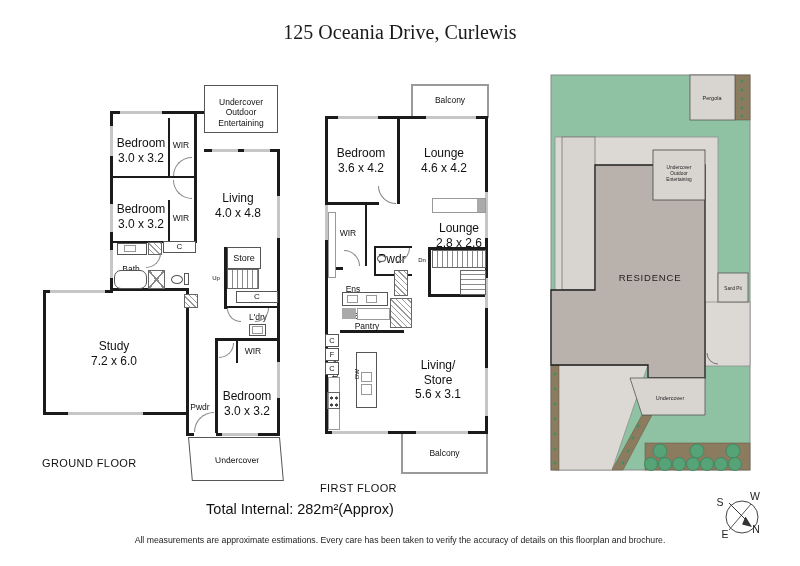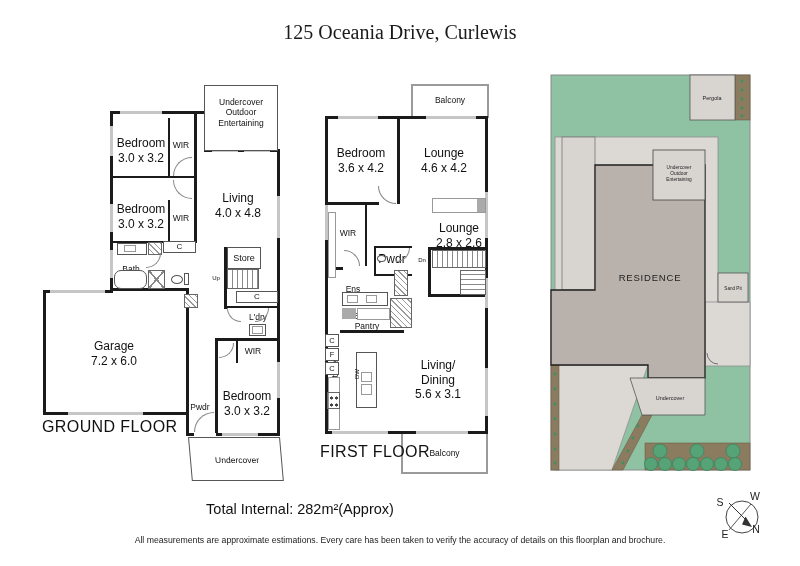--- a/index.html
+++ b/index.html
@@ -5,21 +5,21 @@
   * { margin:0; padding:0; box-sizing:border-box; }
   html,body { width:800px; height:566px; background:#ffffff; }
   body { position:relative; font-family:"Liberation Sans",sans-serif; color:#111; overflow:hidden; }
   .abs { position:absolute; }
   .w   { position:absolute; background:#1b1b1b; }
   .win { position:absolute; background:#c6c6c6; }
   .lbl { position:absolute; text-align:center; font-size:12px; line-height:1.22; color:#111; }
   .lbl span { display:block; }
   .sm  { font-size:8.5px; }
   .tiny{ font-size:6px; }
-  .floor { position:absolute; font-size:16px; letter-spacing:.4px; color:#111; }
+  .floor { position:absolute; font-size:11px; letter-spacing:.4px; color:#111;margin-top:39px; }
   .box  { position:absolute; border:1px solid #555; background:#fff; }
   .lite { position:absolute; border:1px solid #999; background:#fff; }
   .fill { background:#aaa; }
   .round{ border-radius:7px; }
   .oval { border-radius:50%; }
   .stairs-v { position:absolute; border:1px solid #666; background:repeating-linear-gradient(90deg,#fff 0 4px,#8a8a8a 4px 5px); }
   .stairs-h { position:absolute; border:1px solid #666; background:repeating-linear-gradient(0deg,#fff 0 4px,#8a8a8a 4px 5px); }
   .hatch { position:absolute; border:1px solid #666; background:repeating-linear-gradient(45deg,#fff 0 3px,#9a9a9a 3px 4px); }
   .arc { position:absolute; border:0 solid #888; background:transparent; }
   .arc-bl { border-width:0 0 1px 1px; border-radius:0 0 0 100%; }
@@ -74,41 +74,41 @@
   <div class="win" style="left:110px;top:250px;width:3px;height:28px"></div>
   <div class="win" style="left:120px;top:111px;width:42px;height:3px"></div>
   <div class="win" style="left:50px;top:290px;width:55px;height:3px"></div>
   <div class="win" style="left:68px;top:412px;width:75px;height:3px"></div>
   <div class="win" style="left:277px;top:196px;width:3px;height:42px"></div>
   <div class="win" style="left:277px;top:362px;width:3px;height:36px"></div>
   <div class="win" style="left:222px;top:433px;width:36px;height:3px"></div>
   <div class="win" style="left:212px;top:149px;width:26px;height:3px"></div>
   <div class="win" style="left:244px;top:149px;width:26px;height:3px"></div>
 
-  <div class="box" style="left:204px;top:85px;width:74px;height:66px">
+  <div class="box" style="left:204px;top:85px;width:74px;height:48px">
     <div class="lbl sm" style="left:2px;top:11px;width:68px;position:absolute">Undercover Outdoor Entertaining</div>
   </div>
 
   <div class="lbl" style="left:111px;top:136px;width:60px">
     <span>Bedroom</span>
     <span>3.0 x 3.2</span>
   </div>
   <div class="lbl sm" style="left:166px;top:140px;width:30px">WIR</div>
   <div class="lbl" style="left:111px;top:202px;width:60px">
     <span>Bedroom</span>
     <span>3.0 x 3.2</span>
   </div>
   <div class="lbl sm" style="left:166px;top:213px;width:30px">WIR</div>
   <div class="lbl" style="left:208px;top:191px;width:60px">
     <span>Living</span>
     <span>4.0 x 4.8</span>
   </div>
   <div class="lbl sm" style="left:116px;top:264px;width:30px">Bath</div>
   <div class="lbl" style="left:84px;top:339px;width:60px">
-    <span>Garage</span>
+    <span>Study</span>
     <span>7.2 x 6.0</span>
   </div>
   <div class="lbl sm" style="left:236px;top:346px;width:34px">WIR</div>
   <div class="lbl" style="left:217px;top:389px;width:60px">
     <span>Bedroom</span>
     <span>3.0 x 3.2</span>
   </div>
   <div class="lbl sm" style="left:184px;top:402px;width:32px">Pwdr</div>
   <div class="lbl sm" style="left:240px;top:312px;width:36px">L'dry</div>
 
@@ -188,21 +188,21 @@
   </div>
   <div class="lbl sm" style="left:330px;top:228px;width:36px">WIR</div>
   <div class="lbl" style="left:430px;top:221px;width:58px">
     <span>Lounge</span>
     <span>2.8 x 2.6</span>
   </div>
   <div class="lbl" style="left:377px;top:252px;width:30px;font-size:12px">Pwdr</div>
   <div class="lbl sm" style="left:338px;top:284px;width:30px">Ens</div>
   <div class="lbl sm" style="left:344px;top:311px;width:46px">Butler's Pantry</div>
   <div class="lbl" style="left:411px;top:358px;width:54px">
-    <span>Living/ Dining</span>
+    <span>Living/ Store</span>
     <span>5.6 x 3.1</span>
   </div>
   <div class="vert" style="left:330px;top:398px;width:55px;font-size:9px">Kitchen</div>
   <div class="lbl tiny" style="left:414px;top:257px;width:16px">Dn</div>
 
   <div class="stairs-v" style="left:432px;top:250px;width:54px;height:18px"></div>
   <div class="stairs-h" style="left:460px;top:270px;width:26px;height:25px"></div>
 
   <div class="lite" style="left:432px;top:198px;width:54px;height:15px"></div>
   <div class="abs fill" style="left:477px;top:199px;width:8px;height:13px"></div>

